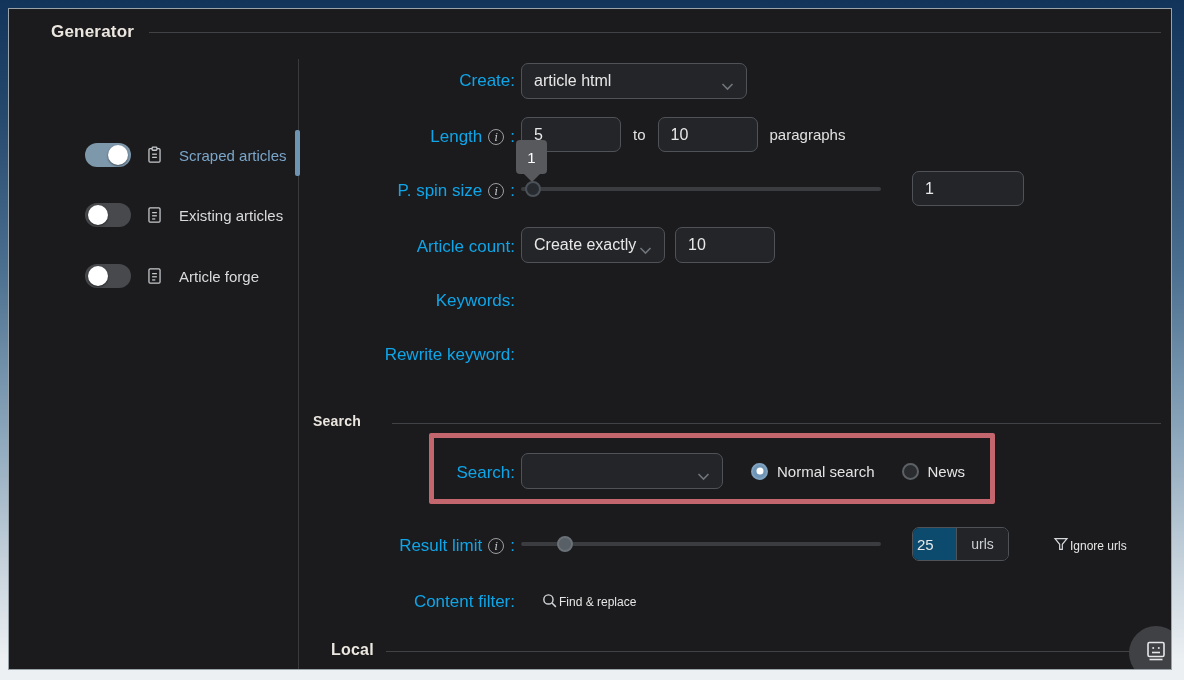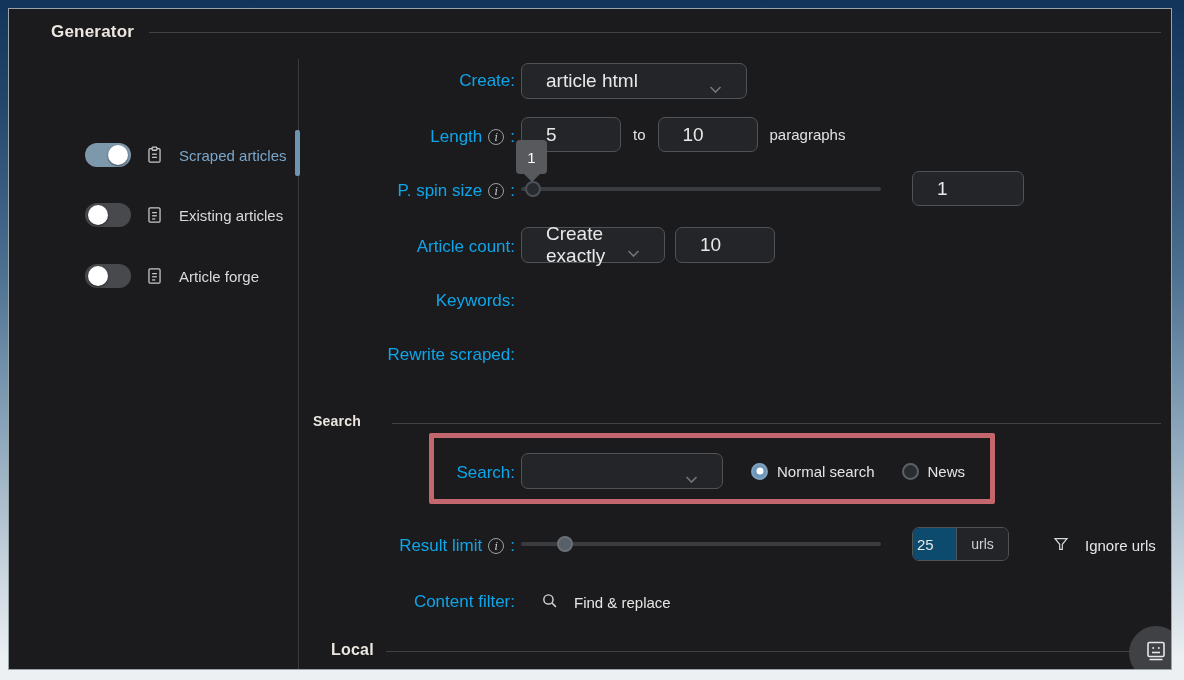--- a/index.html
+++ b/index.html
@@ -33,22 +33,22 @@
   .active-bar { position:absolute; left:286px; top:121px; width:5px; height:46px; background:#6e94b4; border-radius:2px; }
 
   
   .flabel { position:absolute; left:280px; width:226px; display:flex; justify-content:flex-end; align-items:center; gap:6px;
             color:#0ea5e9; font-size:17px; white-space:nowrap; }
   .info { width:16px; height:16px; border:1px solid #9b9ea2; border-radius:50%; color:#c6c9cc; font-size:11px;
           display:inline-flex; align-items:center; justify-content:center; font-family:"DejaVu Serif", serif; font-style:italic; }
   .info::after { content:"i"; }
 
   
-  .field { background:#242529; border:1px solid #4f5358; border-radius:7px; color:#e8e8e8; font-size:19px;
-           display:flex; align-items:center; padding:0 24px; height:36px; }
+  .field { background:#242529; border:1px solid #4f5358; border-radius:7px; color:#e8e8e8; font-size:16px;
+           display:flex; align-items:center; padding:0 12px; height:36px; }
   .dropdown { justify-content:space-between; cursor:pointer; }
   .chev { width:13px; height:9px; flex:0 0 auto; }
   .row-flex { display:flex; align-items:center; gap:12px; }
   .inline-word { color:#e2e2e2; font-size:15px; white-space:nowrap; }
 
   
   .tooltip { position:absolute; left:507px; top:131px; width:31px; height:34px; background:#57595d; border-radius:4px;
              color:#fff; font-size:15px; display:flex; align-items:center; justify-content:center; z-index:6; }
   .tooltip::after { content:""; position:absolute; left:50%; transform:translateX(-50%); top:100%;
                     border:8px solid transparent; border-top-color:#57595d; border-bottom-width:0; }
@@ -74,21 +74,21 @@
   .cb-item { display:flex; align-items:center; gap:7px; }
 
   
   .highlight { position:absolute; left:420px; top:424px; width:566px; height:71px; border:5px solid #c4666e; border-radius:2px; z-index:4; pointer-events:none; }
 
   
   .valgroup { display:flex; align-items:stretch; border:1px solid #4f5358; border-radius:7px; overflow:hidden; height:34px; }
   .valgroup .num { width:44px; background:#0c4a6e; color:#e8e8e8; font-size:15px; display:flex; align-items:center; padding-left:4px; border-right:1px solid #4f5358; }
   .valgroup .unit { width:51px; background:#232428; color:#ccd0d4; font-size:14px; display:flex; align-items:center; justify-content:center; }
 
-  .link-row { display:flex; align-items:center; gap:16px; color:#e6e6e6; font-size:15px; cursor:pointer; white-space:nowrap; }
+  .link-row { display:flex; align-items:center; gap:1px; color:#e6e6e6; font-size:12px; cursor:pointer; white-space:nowrap; }
 
   
   .fab { position:absolute; left:1120px; top:617px; width:54px; height:54px; border-radius:50%; background:#404145;
          display:flex; align-items:center; justify-content:center; cursor:pointer; z-index:8; }
 </style>
 </head>
 <body>
 
 <div class="panel">
 
@@ -203,21 +203,21 @@
     <div class="field" style="width:100px;">
         <span>10</span>
       </div>
   </div>
 
   <div class="flabel" style="top:282px;">
     <span>Keywords:</span>
   </div>
 
   <div class="flabel" style="top:336px;">
-    <span>Rewrite scraped:</span>
+    <span>Rewrite keyword:</span>
   </div>
 
   <div class="abs section-title" style="left:304px; top:404px; font-size:14px;">Search</div>
   <div class="abs rule" style="left:383px; top:414px; width:769px;"></div>
 
   <div class="highlight"></div>
 
   <div class="flabel" style="top:454px; z-index:5;">
     <span>Search:</span>
   </div>

